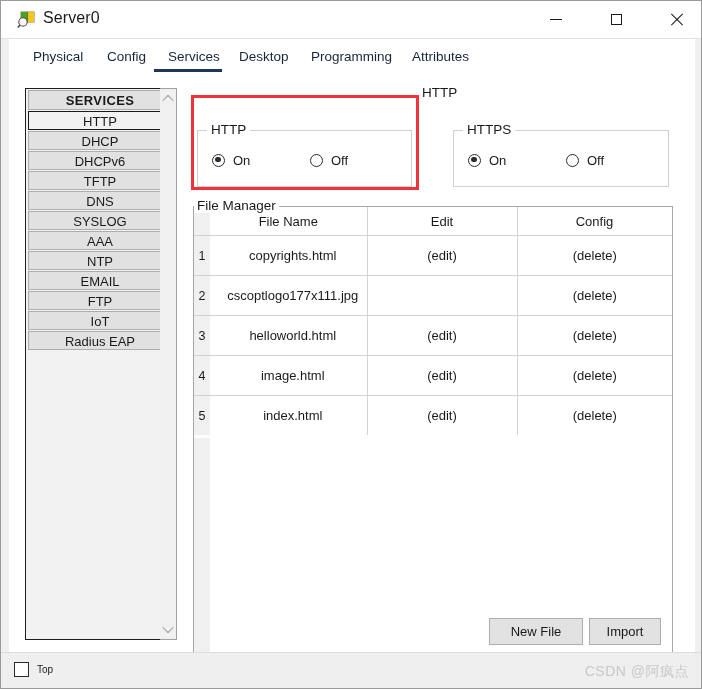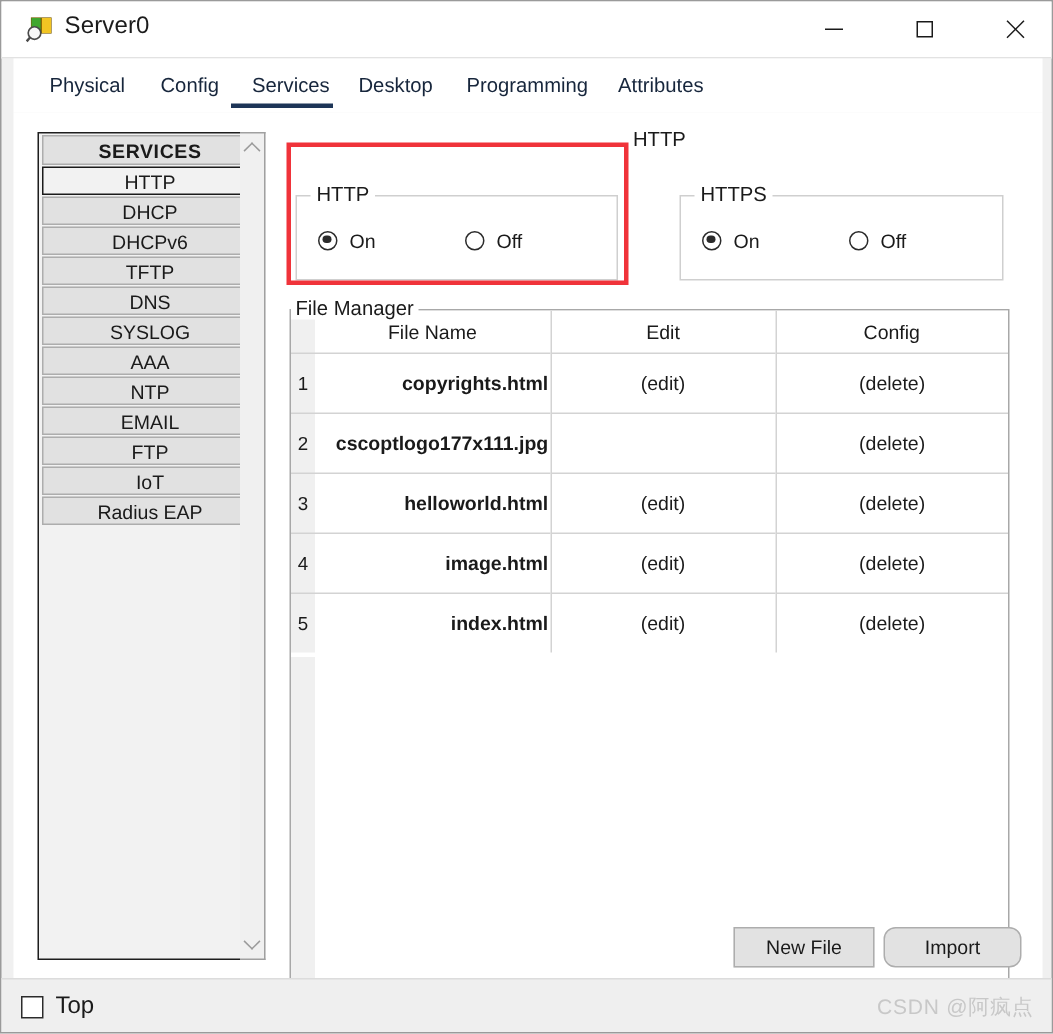--- a/index.html
+++ b/index.html
@@ -311,23 +311,22 @@
     text-align: center;
     background: #ffffff;
   }
   table.fm td.num {
     background: #f0f0f0;
     border-right: none;
     text-align: center;
     font-size: 12.5px;
   }
   table.fm td.name {
-    text-align: right;
+    text-align: center;
     padding-left: 10px;
-    font-weight: bold;
   }
   table.fm td.last { border-right: none; }
   .fm-filler {
     position: absolute;
     left: 0; top: 231px;
     width: 16px;
     bottom: 0;
     background: #f0f0f0;
   }
 
@@ -338,21 +337,21 @@
     background: #e2e2e2;
     border: 1px solid #adadad;
     box-sizing: border-box;
     font-size: 13px;
     color: #1a1a1a;
     display: flex;
     align-items: center;
     justify-content: center;
   }
   #btn-newfile { left: 304px; top: 530px; width: 94px; }
-  #btn-import  { left: 404px; top: 530px; width: 92px; border-radius: 8px; }
+  #btn-import  { left: 404px; top: 530px; width: 72px; }
 
   
   .statusbar {
     position: absolute;
     left: 0; bottom: 0;
     width: 700px;
     height: 36px;
     background: #efefef;
     border-top: 1px solid #dcdcdc;
     box-sizing: border-box;
@@ -365,21 +364,21 @@
   }
   .chk-box {
     width: 15px; height: 15px;
     border: 1.4px solid #2b2b2b;
     background: #ffffff;
     box-sizing: border-box;
     flex: none;
   }
   .chk-label {
     margin-left: 8px;
-    font-size: 16px;
+    font-size: 10px;
     color: #1a1a1a;
   }
   .watermark {
     position: absolute;
     right: 12px; top: 10px;
     font-size: 14px;
     color: #c8c8c8;
     letter-spacing: 0.5px;
   }
 </style>

